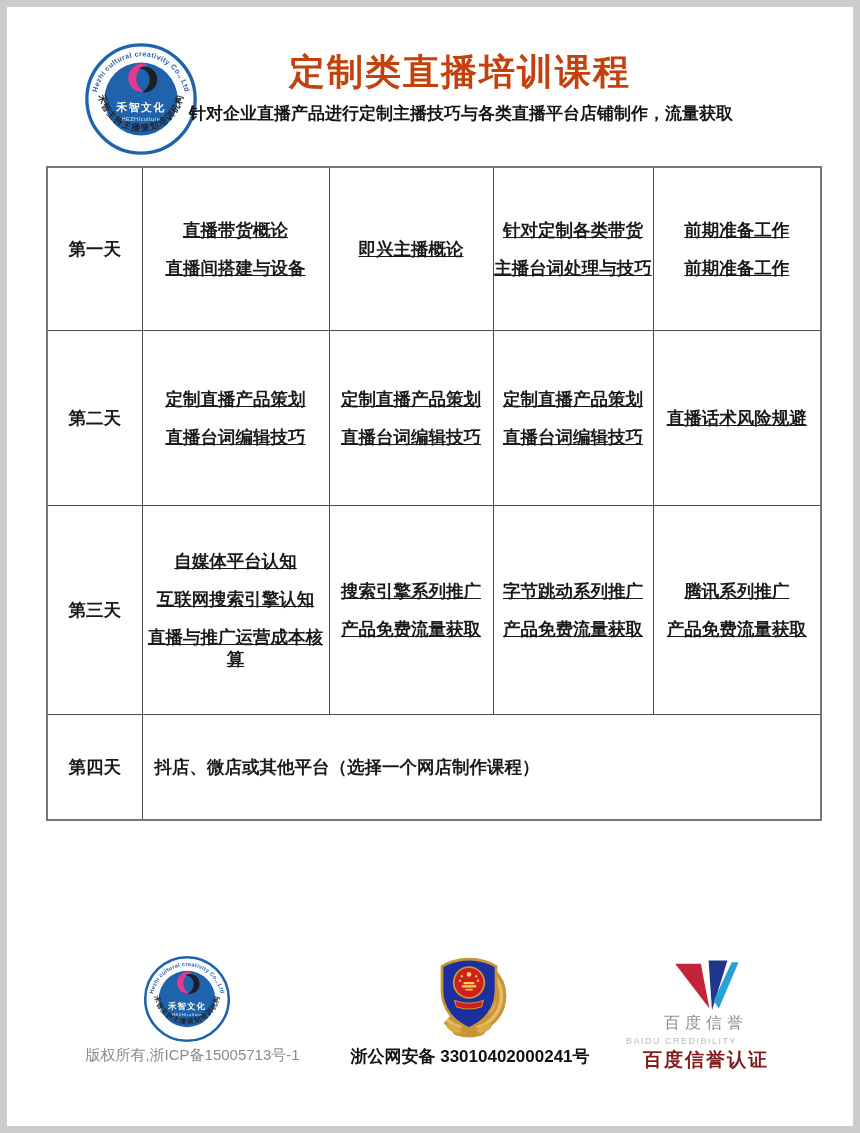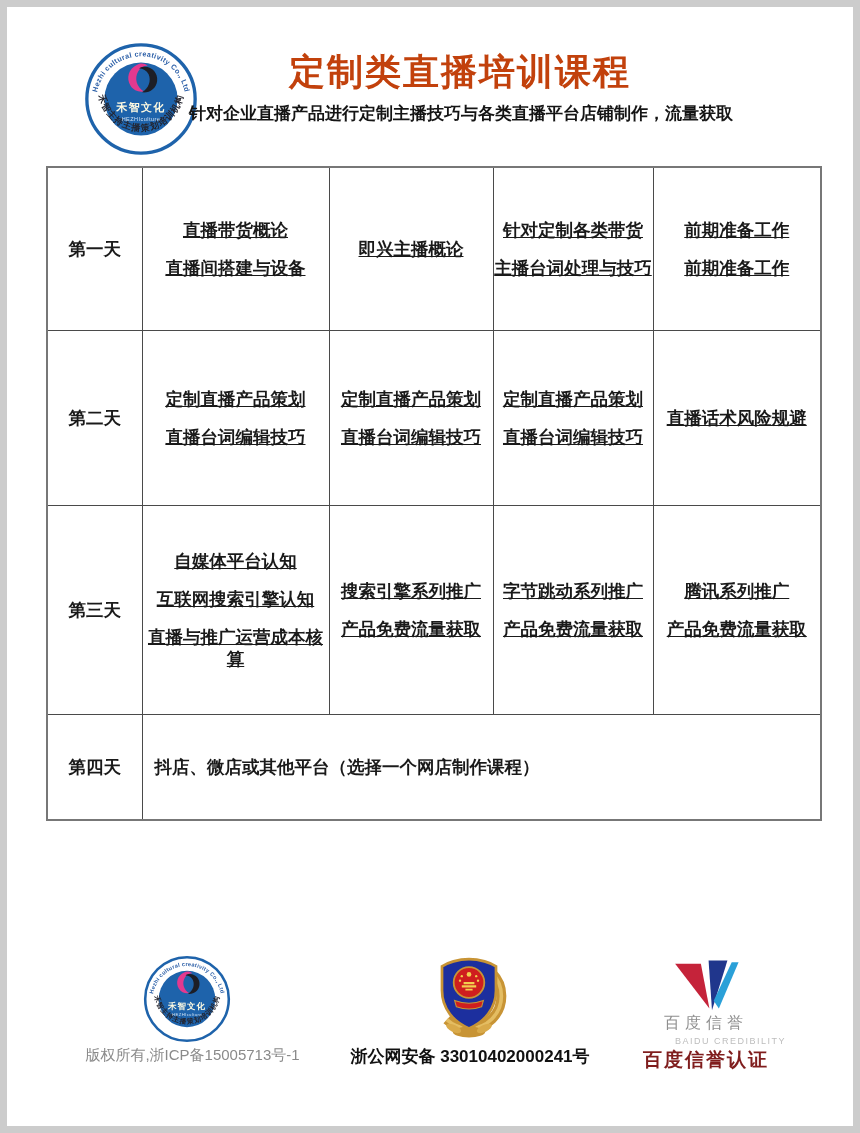--- a/index.html
+++ b/index.html
@@ -44,21 +44,21 @@
   .police-text{
     position:absolute;left:330px;top:1045px;width:280px;text-align:center;
     font-size:17px;font-weight:bold;color:#111;
   }
   .baidu-logo{position:absolute;left:661px;top:957px;width:90px;height:60px;}
   .baidu-cn{
     position:absolute;left:626px;top:1013px;width:160px;text-align:center;
     font-size:16px;letter-spacing:5px;color:#8f8f8f;
   }
   .baidu-en{
-    position:absolute;left:626px;top:1036px;width:160px;text-align:right;
+    position:absolute;left:626px;top:1036px;width:160px;text-align:left;
     font-size:9px;letter-spacing:1.5px;color:#bdbdbd;
   }
   .baidu-cert{
     position:absolute;left:610px;top:1047px;width:192px;text-align:center;
     font-size:19px;font-weight:bold;letter-spacing:2px;color:#7f1d1d;
   }
 </style>
 </head>
 <body>
 

